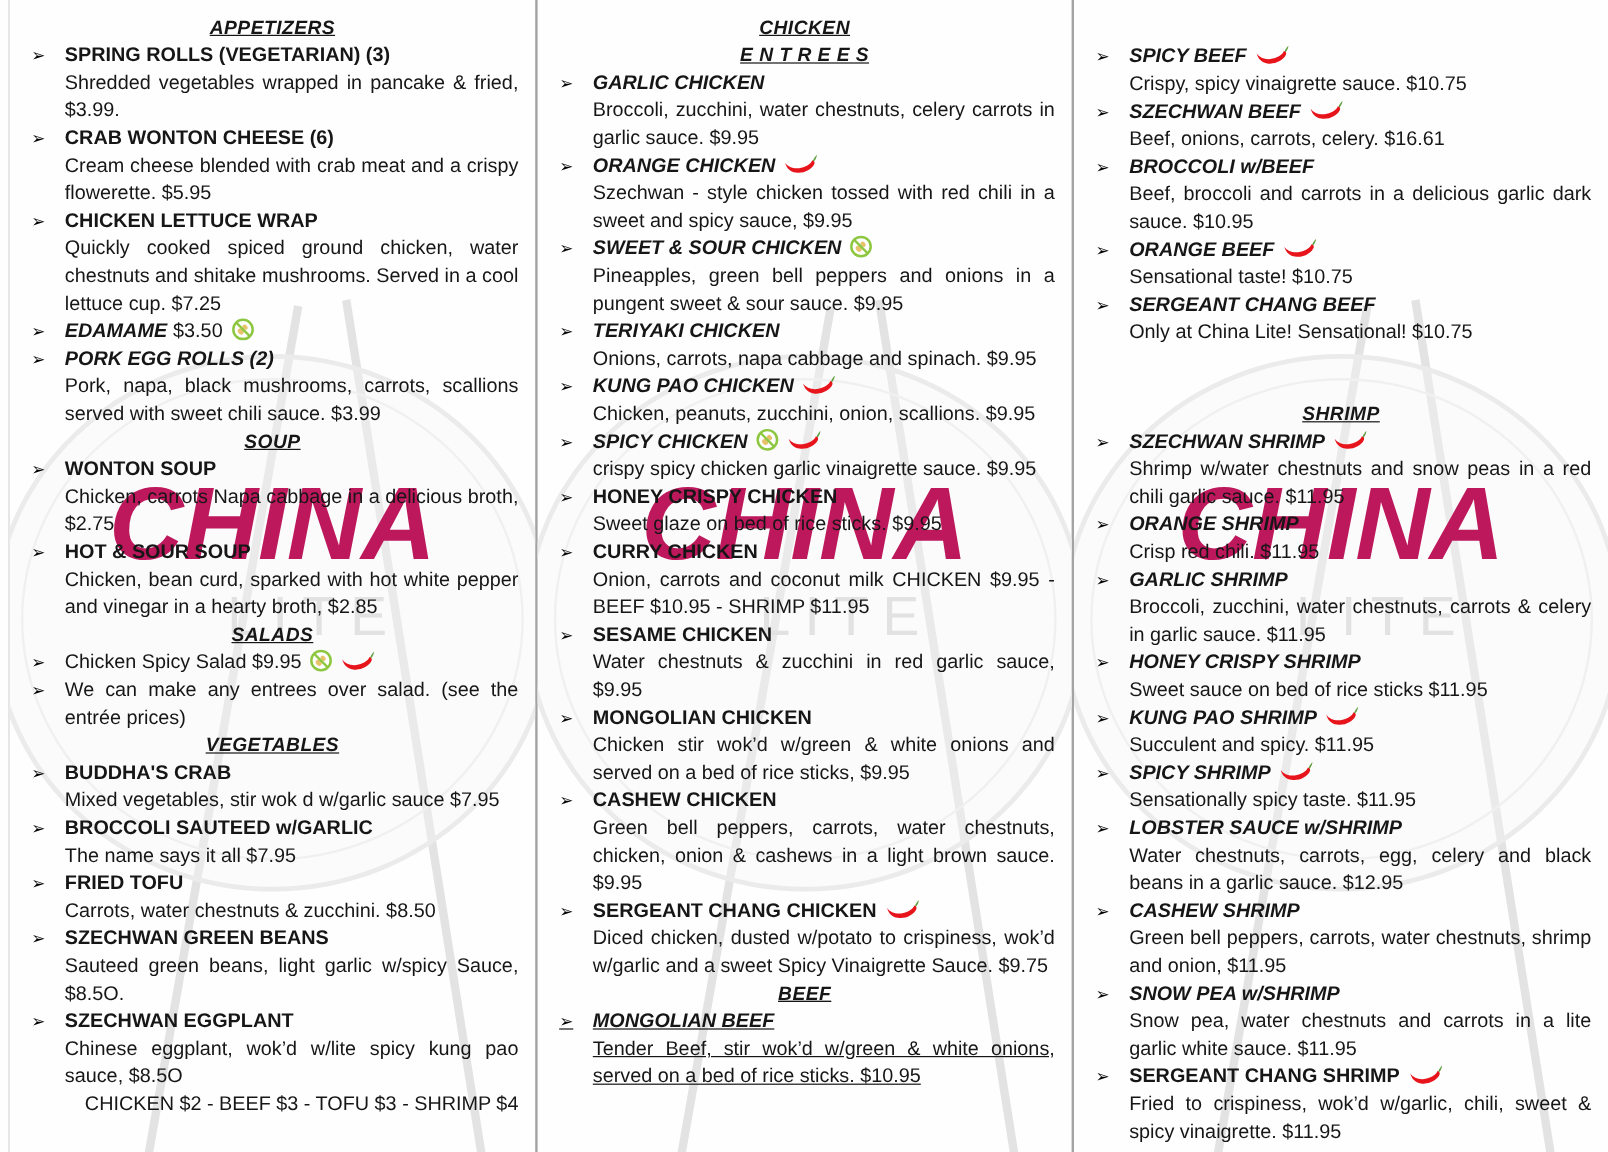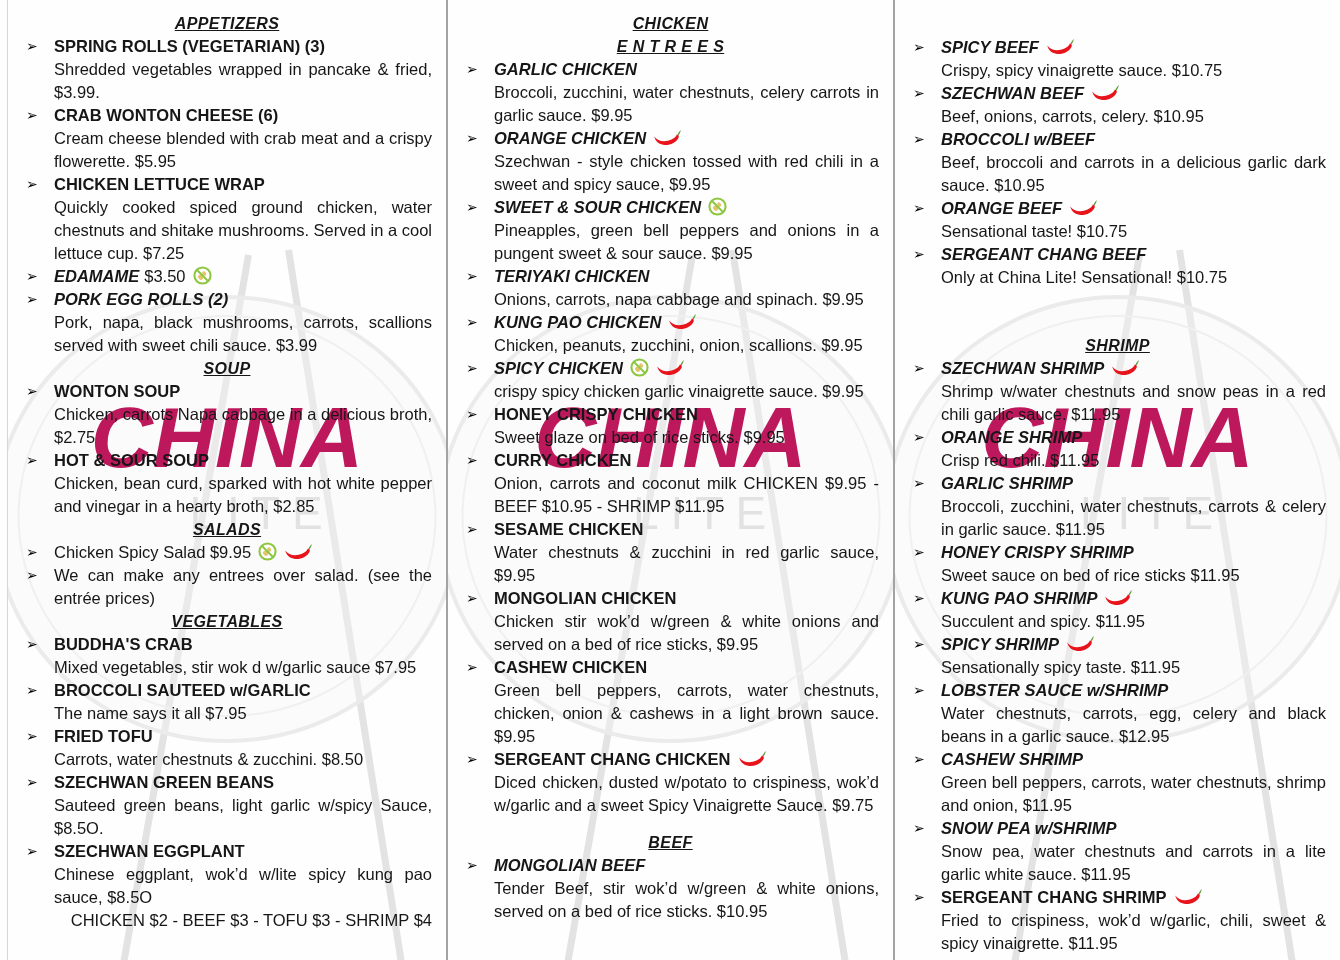--- a/index.html
+++ b/index.html
@@ -297,21 +297,21 @@
             <span class="bullet">➢</span>
             <div class="body">
               <div class="titleline"><span class="title b">SERGEANT CHANG CHICKEN</span><svg class="ic" width="28" height="17" viewBox="0 0 36 22">
                   <path d="M31.5 6.5 C32.5 3.5 34 2 36 0 C35 4.5 33.5 6.5 31.8 8.2 Z" fill="#5f9e3e"></path>
                   <path d="M1.5 8.5 C5 13.5 12 15.8 19 14 C25 12.5 29.5 9.5 30.8 5.8 C33 6.6 33.8 8 33 10 C30 16.5 21 20.5 13 19.2 C6.8 18.2 2.8 14 1.5 8.5 Z" fill="#e8141c"></path>
                 </svg></div>
               <div class="desc">Diced chicken, dusted w/potato to crispiness, wok’d w/garlic and a sweet Spicy Vinaigrette Sauce. $9.75</div>
             </div>
           </div>
         </div>
-        <div class="section" style="margin-top: 14px;">
+        <div class="section" style=" text-decoration: underline;">
           <div class="sec-h">BEEF</div>
           <div class="item">
             <span class="bullet">➢</span>
             <div class="body">
               <div class="titleline"><span class="title bi">MONGOLIAN BEEF</span></div>
               <div class="desc">Tender Beef, stir wok’d w/green &amp; white onions, served on a bed of rice sticks. $10.95</div>
             </div>
           </div>
         </div>
       </div>
@@ -337,21 +337,21 @@
               <div class="desc">Crispy, spicy vinaigrette sauce. $10.75</div>
             </div>
           </div>
           <div class="item">
             <span class="bullet">➢</span>
             <div class="body">
               <div class="titleline"><span class="title bi">SZECHWAN BEEF</span><svg class="ic" width="28" height="17" viewBox="0 0 36 22">
                   <path d="M31.5 6.5 C32.5 3.5 34 2 36 0 C35 4.5 33.5 6.5 31.8 8.2 Z" fill="#5f9e3e"></path>
                   <path d="M1.5 8.5 C5 13.5 12 15.8 19 14 C25 12.5 29.5 9.5 30.8 5.8 C33 6.6 33.8 8 33 10 C30 16.5 21 20.5 13 19.2 C6.8 18.2 2.8 14 1.5 8.5 Z" fill="#e8141c"></path>
                 </svg></div>
-              <div class="desc">Beef, onions, carrots, celery. $10.95</div>
+              <div class="desc">Beef, onions, carrots, celery. $16.61</div>
             </div>
           </div>
           <div class="item">
             <span class="bullet">➢</span>
             <div class="body">
               <div class="titleline"><span class="title bi">BROCCOLI w/BEEF</span></div>
               <div class="desc">Beef, broccoli and carrots in a delicious garlic dark sauce. $10.95</div>
             </div>
           </div>
           <div class="item">

